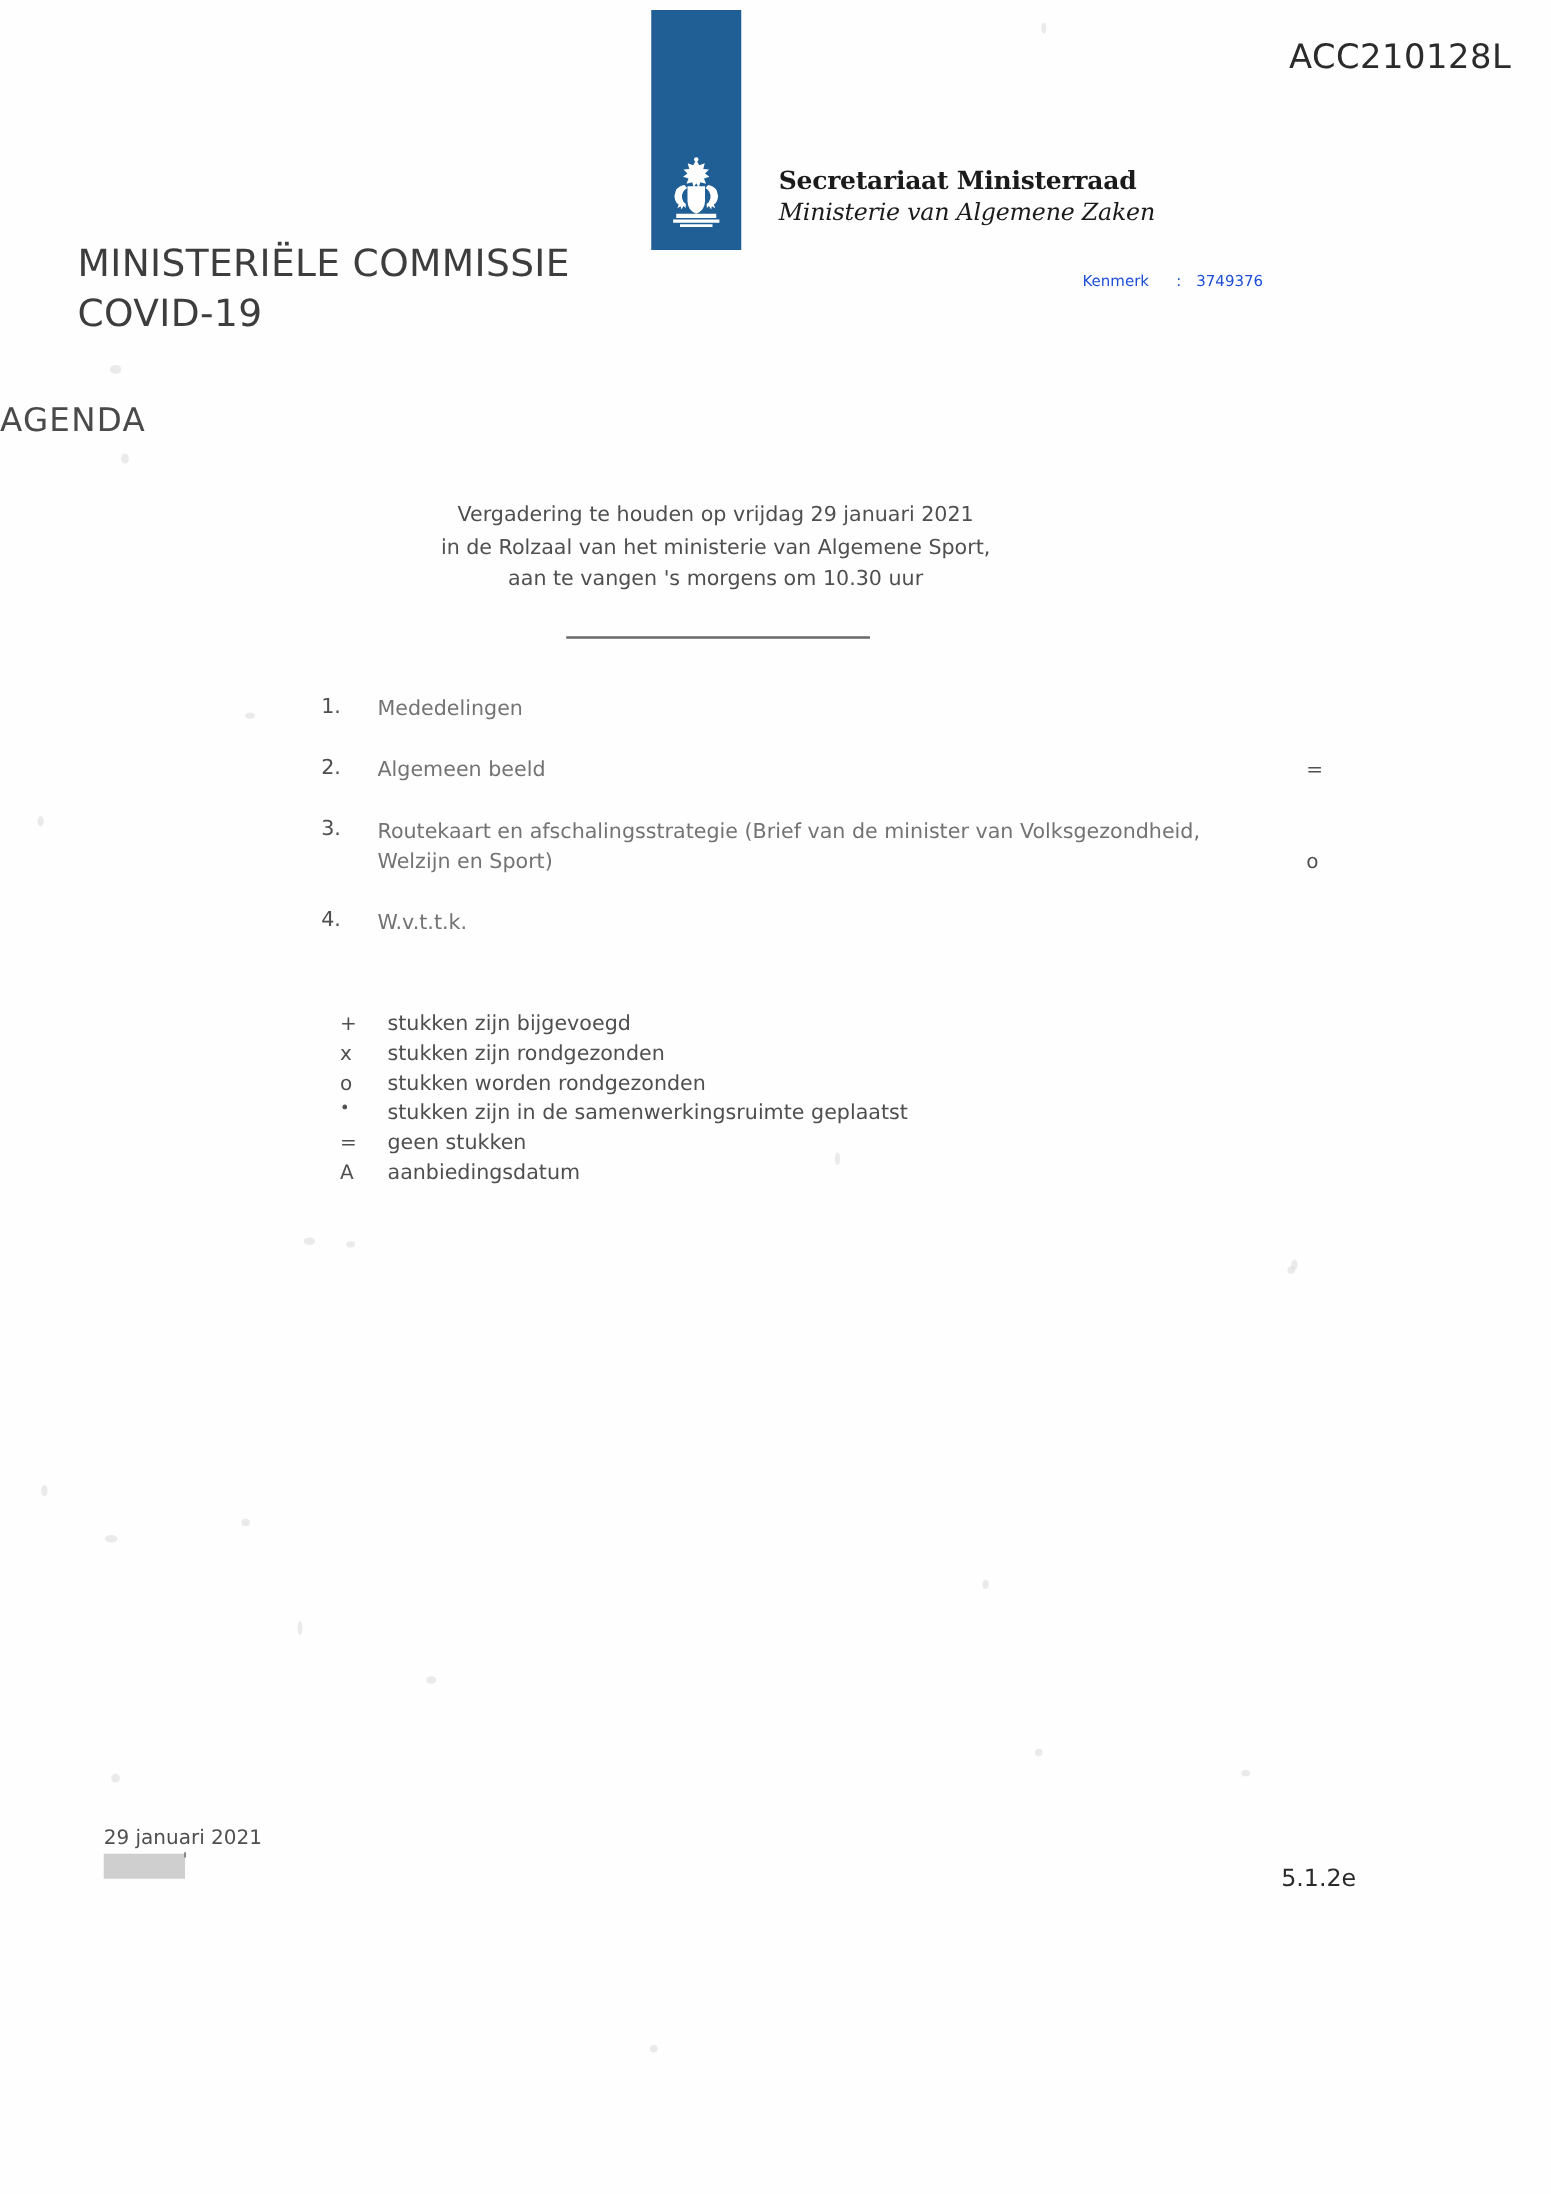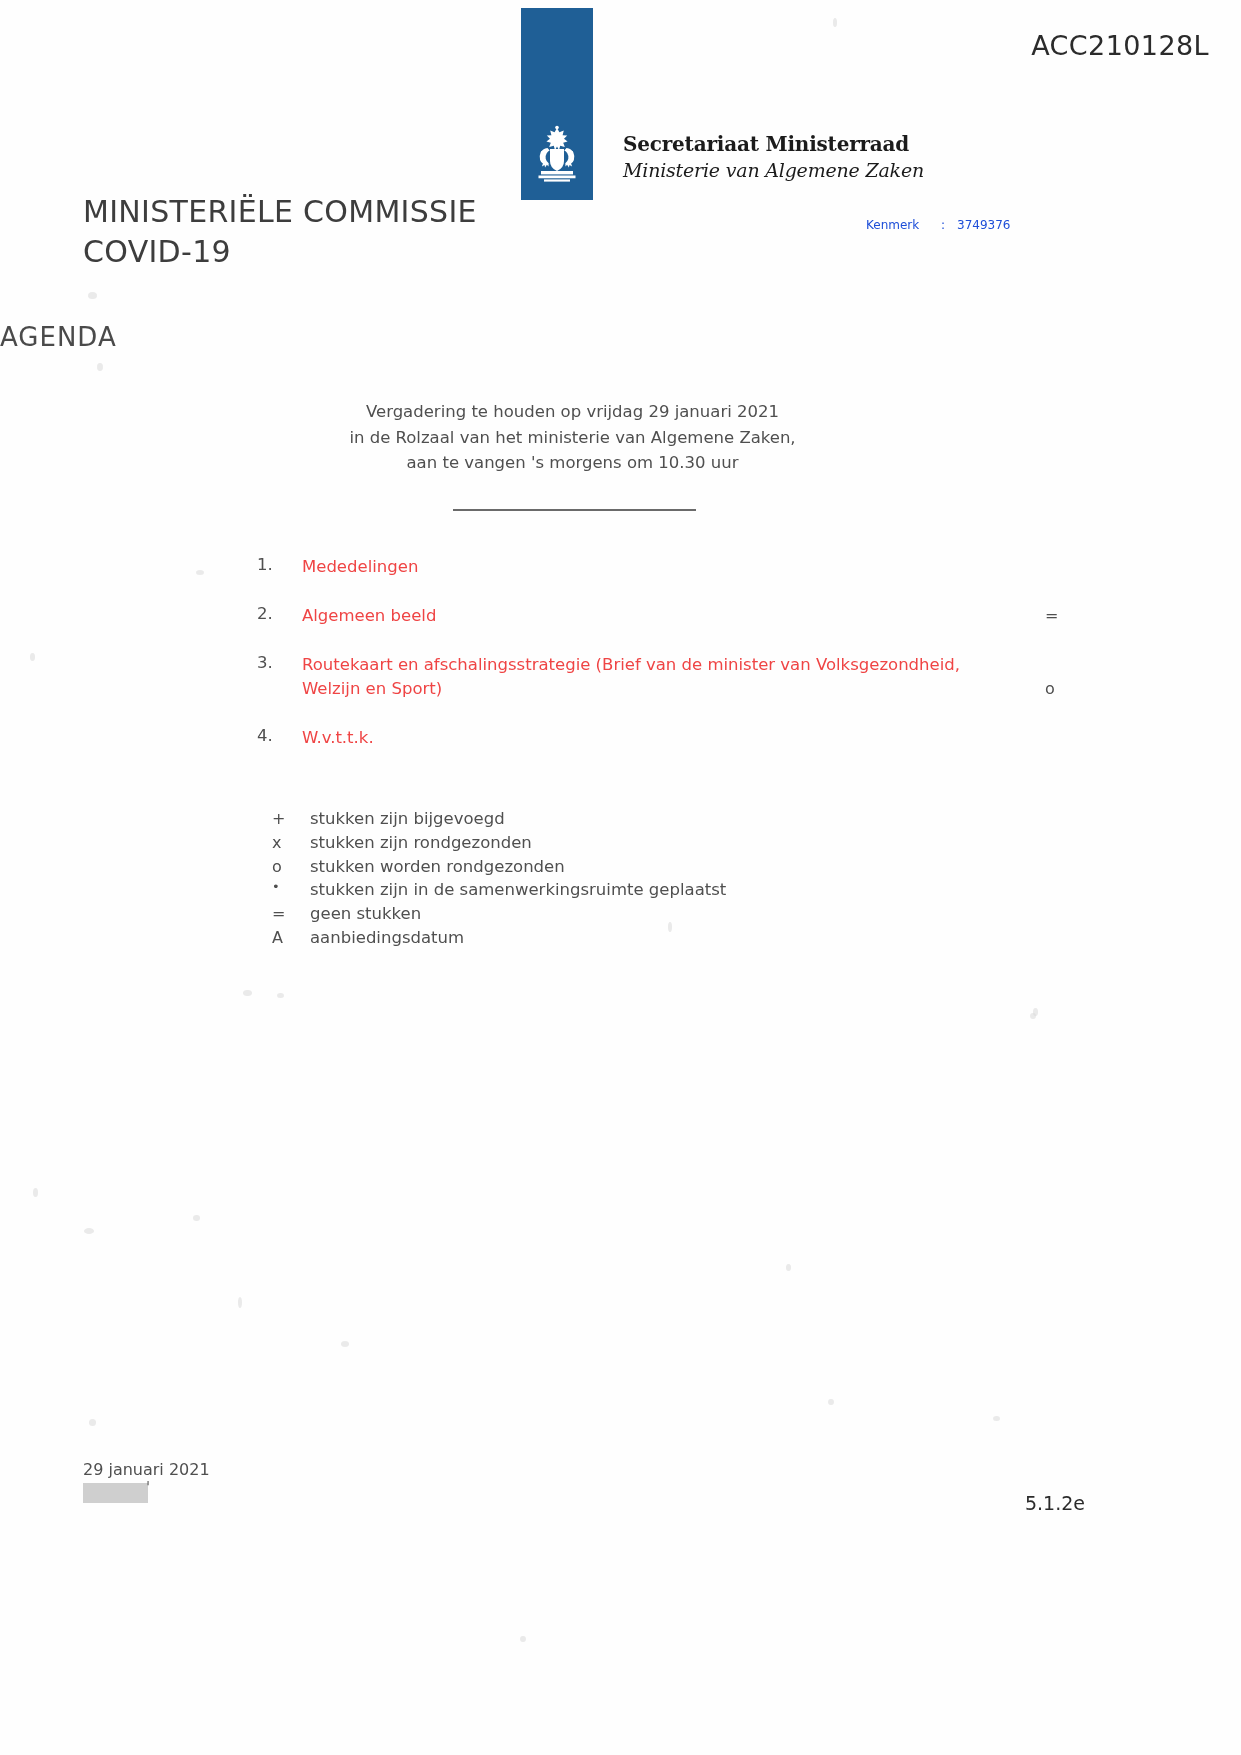--- a/index.html
+++ b/index.html
@@ -99,21 +99,20 @@
   
   .doc-title {
     position: absolute;
     left: 62px;
     top: 192px;
     width: 470px;
     font-size: 30px;
     line-height: 1.32;
     color: #3d3d3d;
     letter-spacing: 0.3px;
-    margin-left: 21px;
   }
 
   
   .agenda-heading {
     position: absolute;
     left: 0;
     top: 322px;
     width: 1145px;
     text-align: left;
     font-size: 26px;
@@ -158,21 +157,21 @@
     margin-left: 257px;
     flex: 0 0 45px;
     font-size: 16.5px;
     color: #4f4f4f;
   }
   .item-text {
     flex: 0 0 675px;
     width: 675px;
     font-size: 16.5px;
     line-height: 1.45;
-    color: #ef4444;
+    color: #737373;
   }
   .item-mark {
     position: absolute;
     left: 1045px;
     font-size: 16px;
     color: #4f4f4f;
   }
   .mark-top { top: 2px; }
   .mark-second { top: 26px; }
 
@@ -299,21 +298,21 @@
 
   <div class="doc-title">
     <div>MINISTERIËLE COMMISSIE</div>
     <div>COVID-19</div>
   </div>
 
   <div class="agenda-heading">AGENDA</div>
 
   <div class="meeting-info">
     <div>Vergadering te houden op vrijdag 29 januari 2021</div>
-    <div>in de Rolzaal van het ministerie van Algemene Zaken,</div>
+    <div>in de Rolzaal van het ministerie van Algemene Sport,</div>
     <div>aan te vangen 's morgens om 10.30 uur</div>
   </div>
 
   <div class="divider"></div>
 
   <div class="items">
 
     <div class="agenda-item">
       <div class="item-num">1.</div>
       <div class="item-text">Mededelingen</div>

